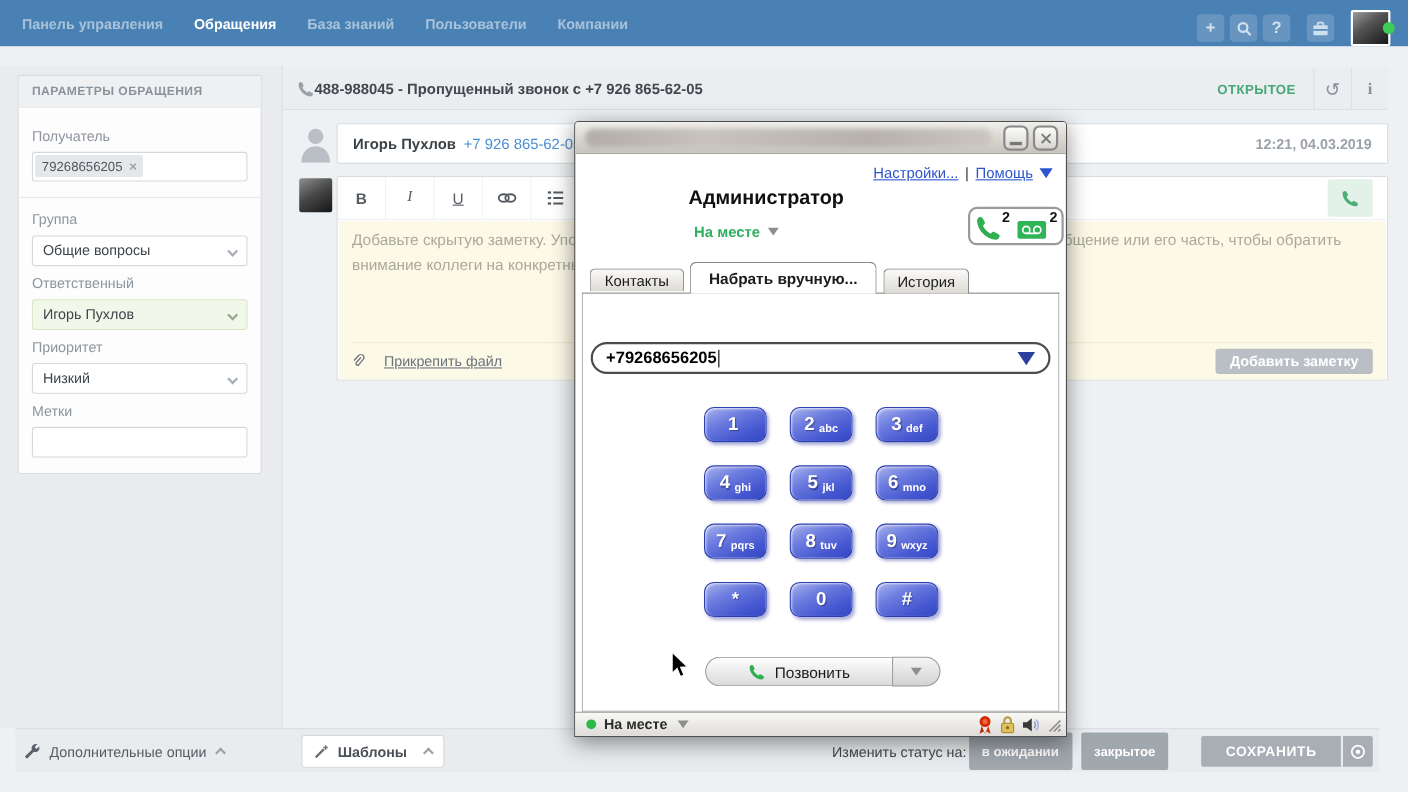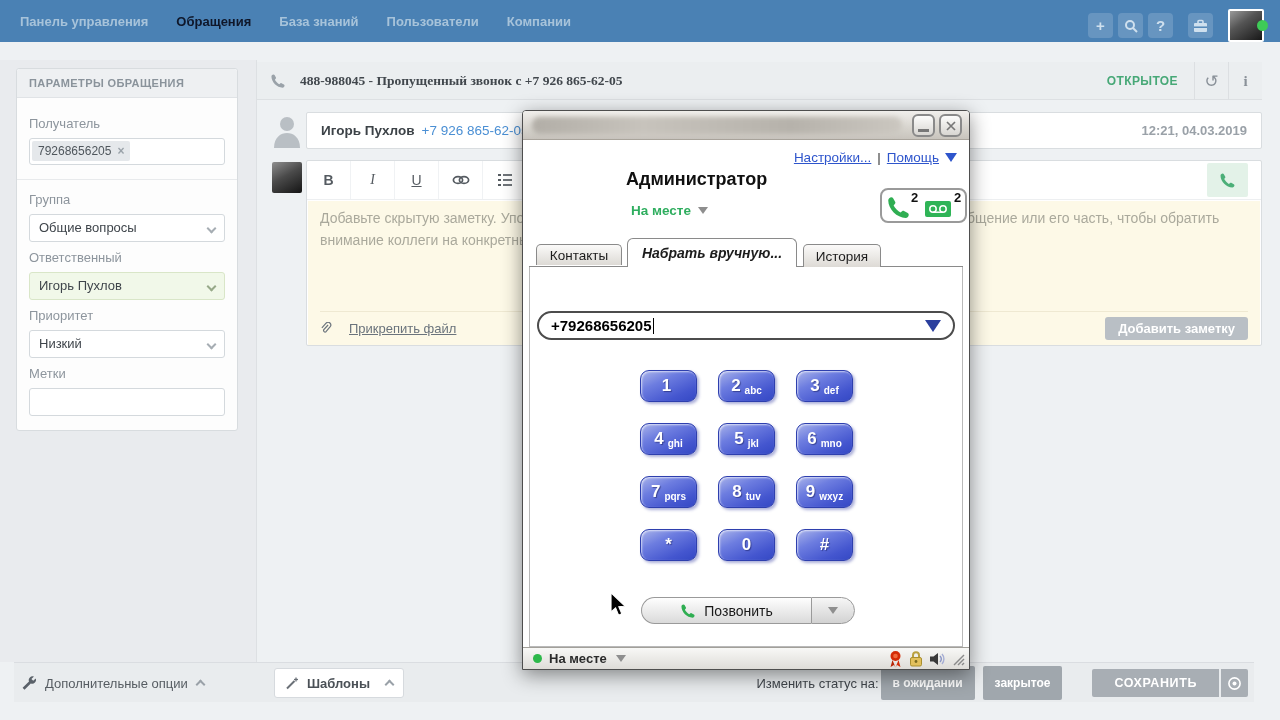--- a/index.html
+++ b/index.html
@@ -3,21 +3,21 @@
 <meta charset="utf-8">
 <style>
   * { margin:0; padding:0; box-sizing:border-box; }
   html,body { width:1280px; height:720px; overflow:hidden; }
   body { font-family:"Liberation Sans", sans-serif; background:#eef1f3; position:relative; }
 
   
   .topnav { position:absolute; left:0; top:0; width:1280px; height:42px; background:#4a81b4; display:flex; align-items:center; }
   .nav-items { display:flex; gap:28px; padding-left:20px; }
   .nav-item { font-size:13px; font-weight:bold; color:#a7c3da; cursor:pointer; white-space:nowrap; }
-  .nav-item.active { color:#0f172a; }
+  .nav-item.active { color:#ffffff; }
   .nav-actions { position:absolute; right:16px; top:9px; display:flex; align-items:center; }
   .nav-btn { width:25px; height:25px; margin-left:5px; background:rgba(255,255,255,.16); border-radius:4px; color:#cfe0ee; font-size:15px; font-weight:bold; display:flex; align-items:center; justify-content:center; }
   .nav-btn.spaced { margin-left:15px; }
   .nav-avatar { position:relative; margin-left:15px; width:36px; height:33px; background:#fff; border-radius:2px; padding:2px; }
   .nav-avatar .photo { width:100%; height:100%; background:linear-gradient(145deg,#9a9a9a 0%,#555 40%,#181818 100%); }
   .nav-avatar .dot { position:absolute; right:-4px; top:11px; width:11px; height:11px; border-radius:50%; background:#3ecb57; }
 
   
   .sidebar { position:absolute; left:0; top:60px; width:257px; height:602px; background:#e9ebee; border-right:1px solid #dde0e3; }
   .panel { position:absolute; left:16px; top:8px; width:222px; background:#fdfdfd; border:1px solid #d8dcdf; border-radius:3px; }
@@ -28,21 +28,21 @@
   .input-box { min-height:27px; background:#fff; border:1px solid #d4d9dd; border-radius:3px; padding:2px; }
   .tag { display:inline-flex; align-items:center; background:#e5e8eb; border-radius:2px; font-size:12px; color:#4f565c; padding:3px 6px; gap:6px; }
   .tag .x { color:#9aa2a9; font-weight:bold; font-size:12px; cursor:pointer; }
   .select-box { height:28px; background:#fff; border:1px solid #d4d9dd; border-radius:3px; font-size:13px; color:#3f454b; line-height:26px; padding:0 8px 0 9px; position:relative; }
   .select-box.green { background:#f1f8e9; border-color:#d9e6c8; }
   .chev-down { position:absolute; right:9px; top:10px; width:7px; height:7px; border-left:2px solid #a6adb3; border-bottom:2px solid #a6adb3; transform:rotate(-45deg); }
   .select-box.green .chev-down { border-color:#97a989; }
 
   
   .ticket-header { position:absolute; left:257px; top:62px; width:1005px; height:38px; background:#ebeef0; border-bottom:1px solid #dde0e3; display:flex; align-items:center; }
-  .ticket-title { font-size:13.5px; color:#41474d; font-weight:bold; margin-left:14px;font-family:Liberation Serif, serif; }
+  .ticket-title { font-size:13.5px; color:#41474d; font-weight:bold; margin-left:0; }
   .th-right { position:absolute; right:0; top:0; height:38px; display:flex; align-items:center; }
   .th-status { font-size:12px; font-weight:bold; color:#47a877; letter-spacing:.4px; padding:0 16px; }
   .th-icon { width:34px; height:38px; display:flex; align-items:center; justify-content:center; border-left:1px solid #dcdfe2; color:#8a9199; }
   .glyph-hist { font-size:17px; line-height:1; }
   .glyph-info { font-family:"Liberation Serif", serif; font-size:15px; font-weight:bold; }
 
   
   .msg-card { position:absolute; left:306px; top:112px; width:956px; height:37px; background:#fff; border:1px solid #d9dde0; border-radius:2px; display:flex; align-items:center; padding:0 14px; }
   .msg-author { font-size:13.5px; font-weight:bold; color:#3c4247; margin-right:7px; }
   .msg-phone { font-size:13.5px; color:#4a8fd4; text-decoration:none; }
@@ -88,21 +88,21 @@
   .pw-user { position:absolute; left:103px; top:58px; font-size:18px; font-weight:bold; color:#101010; }
   .pw-presence { position:absolute; left:108px; top:92px; font-size:13.5px; font-weight:bold; color:#2fae5f; display:flex; align-items:center; gap:7px; cursor:pointer; }
   .tri-down-gray { width:0; height:0; border-left:5px solid transparent; border-right:5px solid transparent; border-top:7px solid #8e8e8e; }
   .pw-badge { position:absolute; left:357px; top:77px; width:87px; height:35px; border:2px solid #9a9a9a; border-radius:8px; background:#fff; }
   .badge-num { position:absolute; top:0; font-size:13px; font-weight:bold; color:#111; }
   .vm-box { position:absolute; left:43px; top:11px; width:26px; height:16px; background:#2fb457; border-radius:2px; }
   .pw-tabs-line { position:absolute; left:6px; top:155px; width:434px; border-bottom:1px solid #8a8a8a; }
   .pw-panel { position:absolute; left:6px; top:155px; width:434px; height:381px; border-left:1px solid #b9b9b9; border-right:1px solid #b9b9b9; border-bottom:1px solid #b9b9b9; background:#fff; }
   .pw-tab { position:absolute; border:1px solid #8a8a8a; border-bottom:none; border-radius:5px 5px 0 0; background:linear-gradient(180deg,#fbfaf9,#dddad5); font-size:13.5px; color:#1c1c1c; display:flex; align-items:center; justify-content:center; cursor:pointer; }
   .pw-tab.t1 { left:13px; top:133px; width:86px; height:21px; }
-  .pw-tab.t2 { left:104px; top:127px; width:170px; height:29px; background:#fff; font-weight:bold; font-size:14px; z-index:5; border-radius:6px 6px 0 0;font-style:italic; }
+  .pw-tab.t2 { left:104px; top:127px; width:170px; height:29px; background:#fff; font-weight:bold; font-size:14px; z-index:5; border-radius:6px 6px 0 0; }
   .pw-tab.t3 { left:280px; top:133px; width:78px; height:23px; }
   .pw-input { position:absolute; left:14px; top:200px; width:418px; height:29px; border:2px solid #4c4c4c; border-radius:15px; background:#fff; display:flex; align-items:center; padding:0 12px; }
   .pw-number { font-size:15px; font-weight:bold; color:#000; }
   .caret { width:1.5px; height:16px; background:#000; margin-left:1px; }
   .pw-input .tri-in { margin-left:auto; width:0; height:0; border-left:8px solid transparent; border-right:8px solid transparent; border-top:12px solid #2b3f9e; }
   .dialpad { position:absolute; left:117px; top:259px; display:grid; grid-template-columns:repeat(3,57px); grid-auto-rows:32px; column-gap:21px; row-gap:21px; }
   .dial-key { border-radius:9px; border:1px solid #2e3fae; background:linear-gradient(155deg,#aab4ea 0%,#6d7de0 35%,#4456cf 75%,#3448c4 100%); box-shadow:2px 2px 3px rgba(70,80,170,.45), inset 1px 1px 2px rgba(255,255,255,.65); color:#fff; display:flex; align-items:center; justify-content:center; cursor:pointer; }
   .dk-digit { font-size:17px; font-weight:bold; text-shadow:1px 1px 1px rgba(0,0,50,.4); }
   .dk-letters { font-size:10px; font-weight:bold; margin-left:4px; align-self:flex-end; padding-bottom:5px; }
   .call-btn { position:absolute; left:118px; top:486px; width:170px; height:27px; border:1px solid #9a9a9a; border-right:none; border-radius:14px 0 0 14px; background:linear-gradient(180deg,#fefefe,#dadada); display:flex; align-items:center; justify-content:center; gap:8px; font-size:14px; color:#1a1a1a; cursor:pointer; }

